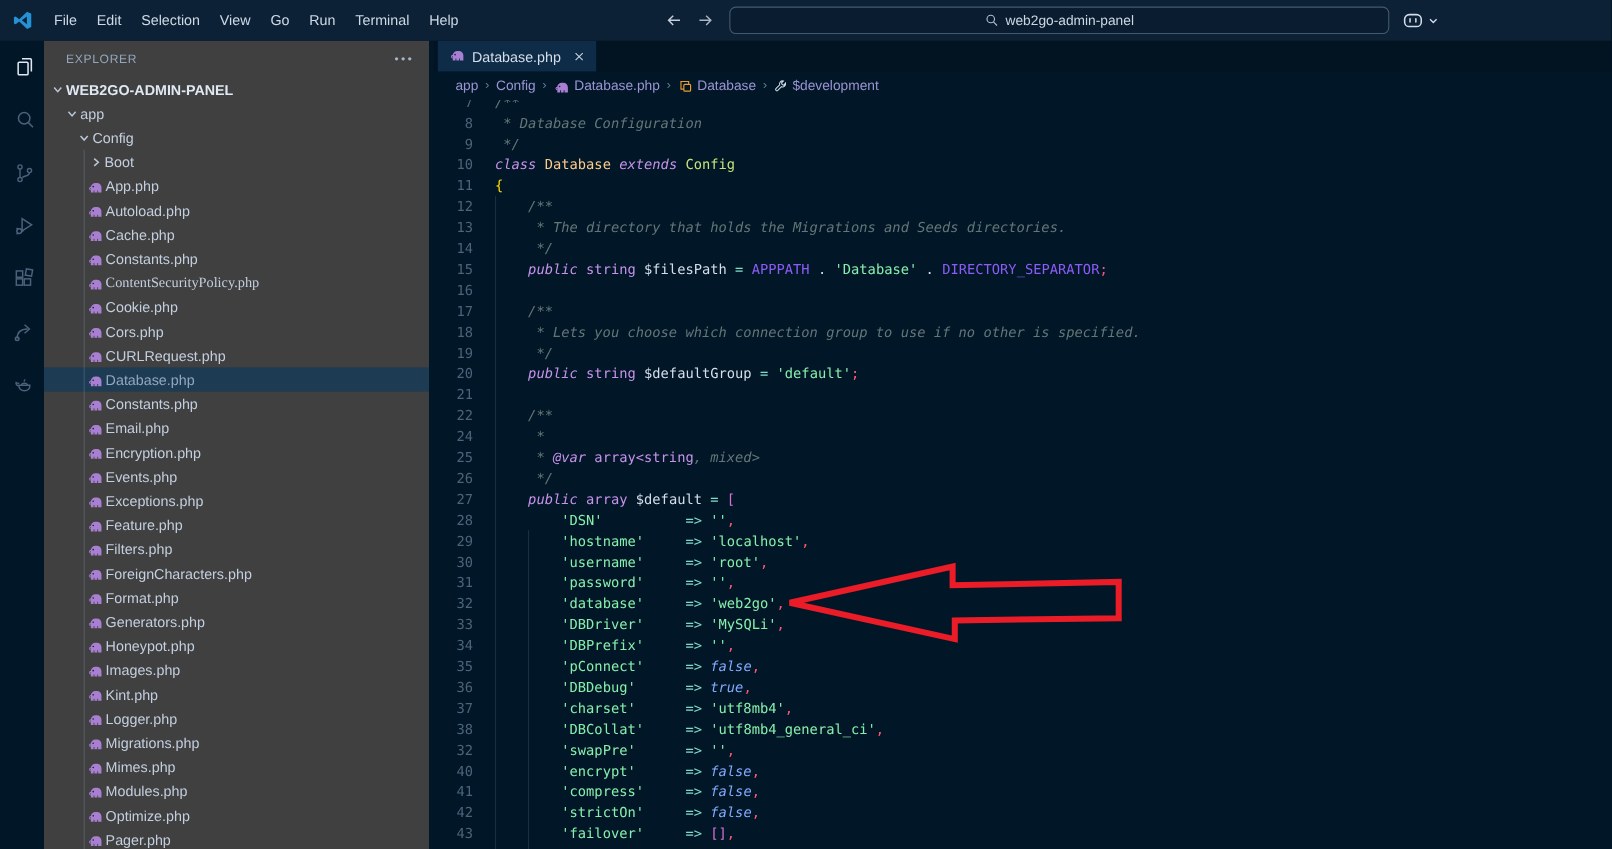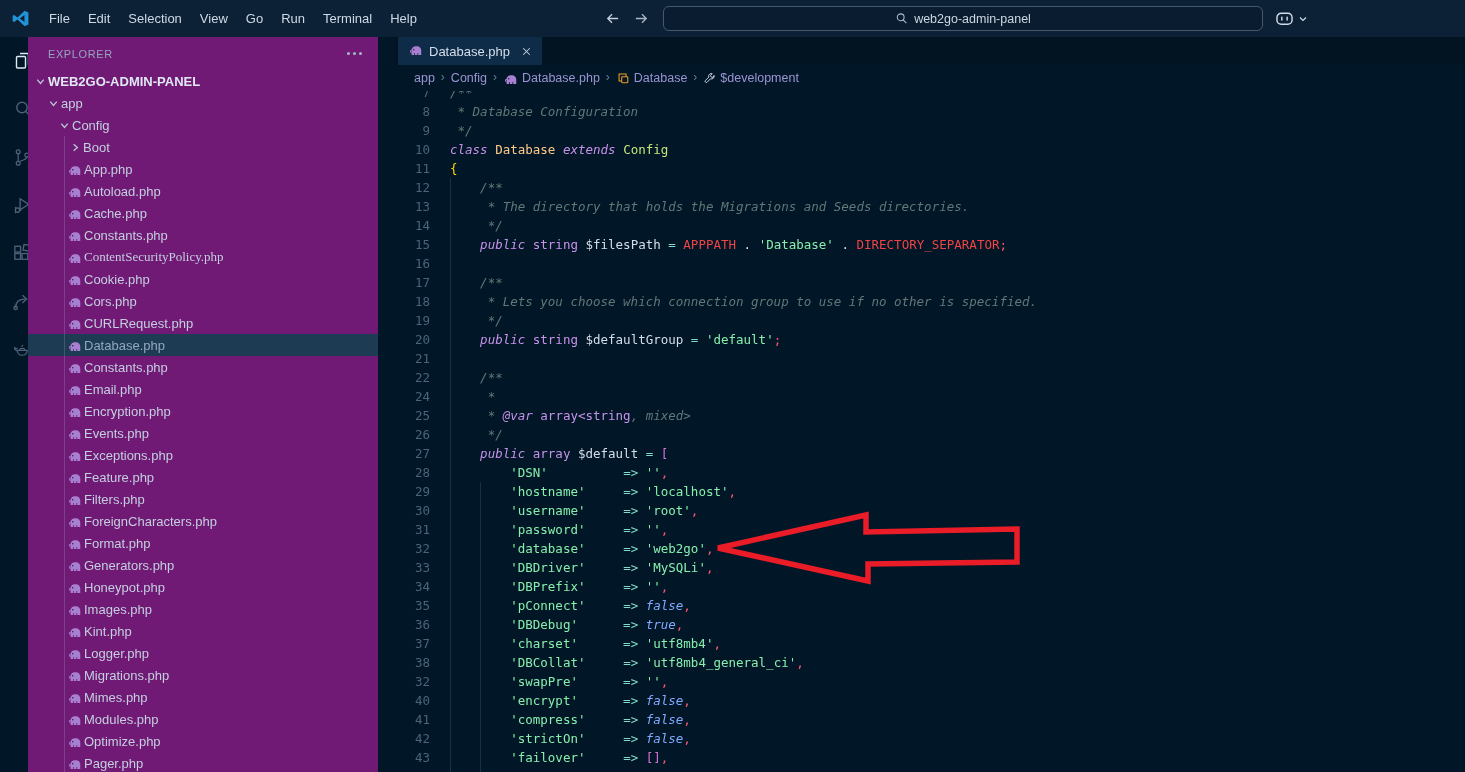--- a/index.html
+++ b/index.html
@@ -19,21 +19,21 @@
   .searchbox .mag{display:flex;color:#aebdcd}
   .copilot-wrap{position:absolute;left:1274px;top:0;height:37px;display:flex;align-items:center;gap:2px;color:#d2dce8}
 
   
   .activitybar{position:absolute;left:0;top:37px;width:45px;bottom:0;background:#011627;z-index:2}
   .ab-item{height:48px;width:45px;display:flex;align-items:center;justify-content:center;color:#4e617a}
   .ab-item.active{color:#dfe9f5}
   .active-view-indicator{position:absolute;left:43px;top:312px;width:2px;height:24px;background:#b9c5d4;opacity:.9}
 
   
-  .sidebar{position:absolute;left:28px;top:37px;width:350px;bottom:0;background:#701a75;z-index:2;overflow:hidden}
+  .sidebar{position:absolute;left:40px;top:37px;width:350px;bottom:0;background:#404040;z-index:2;overflow:hidden}
   .sb-header{height:33px;display:flex;align-items:center;padding:0 16px 0 20px;color:#93a6bd;
              font-size:11px;letter-spacing:.6px}
   .sb-dots{margin-left:auto;display:flex;gap:3px}
   .sb-dots i{width:3px;height:3px;border-radius:50%;background:#a7b7c8;display:block}
   .row{height:22px;display:flex;align-items:center;color:#c3cfdf;font-size:13px;white-space:nowrap;cursor:pointer}
   .row .twisty{width:16px;display:flex;justify-content:center;color:#b9c6d6;flex:0 0 16px}
   .row .twisty.open svg{transform:rotate(90deg)}
   .row .ficon{width:17px;display:flex;flex:0 0 17px}
   .row.selected{background:#1d3b53;color:#93a7c0}
   .sb-root{font-weight:700;color:#dfe8f3;padding-left:4px}
@@ -60,21 +60,21 @@
   .iguide.g2{left:85px;top:391px;bottom:0}
 
   
   .tk-pl{color:#d6deeb}
   .tk-kw{color:#c792ea;font-style:italic}
   .tk-type{color:#c792ea}
   .tk-cls{color:#ffcb8b}
   .tk-ext{color:#c5e478}
   .tk-var{color:#d6deeb}
   .tk-op{color:#7fdbca}
-  .tk-const{color:#ef4444}
+  .tk-const{color:#8b5cf6}
   .tk-bool{color:#82aaff;font-style:italic}
   .tk-str{color:#86efac}
   .tk-pn{color:#ff5874}
   .tk-b1{color:#ffd700}
   .tk-b2{color:#da70d6}
   .tk-cm{color:#637777;font-style:italic}
   .tk-tag{color:#c792ea;font-style:italic}
 
   .arrow-overlay{position:absolute;left:0;top:0;width:1465px;height:772px;z-index:10;pointer-events:none}
 </style>

